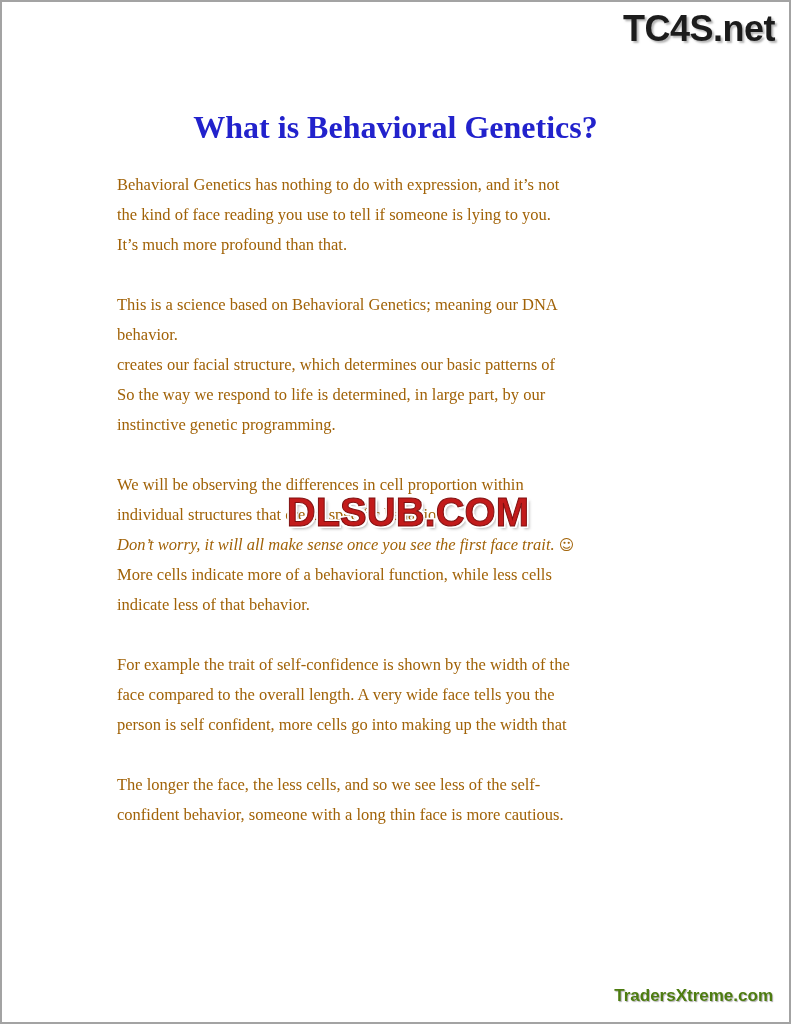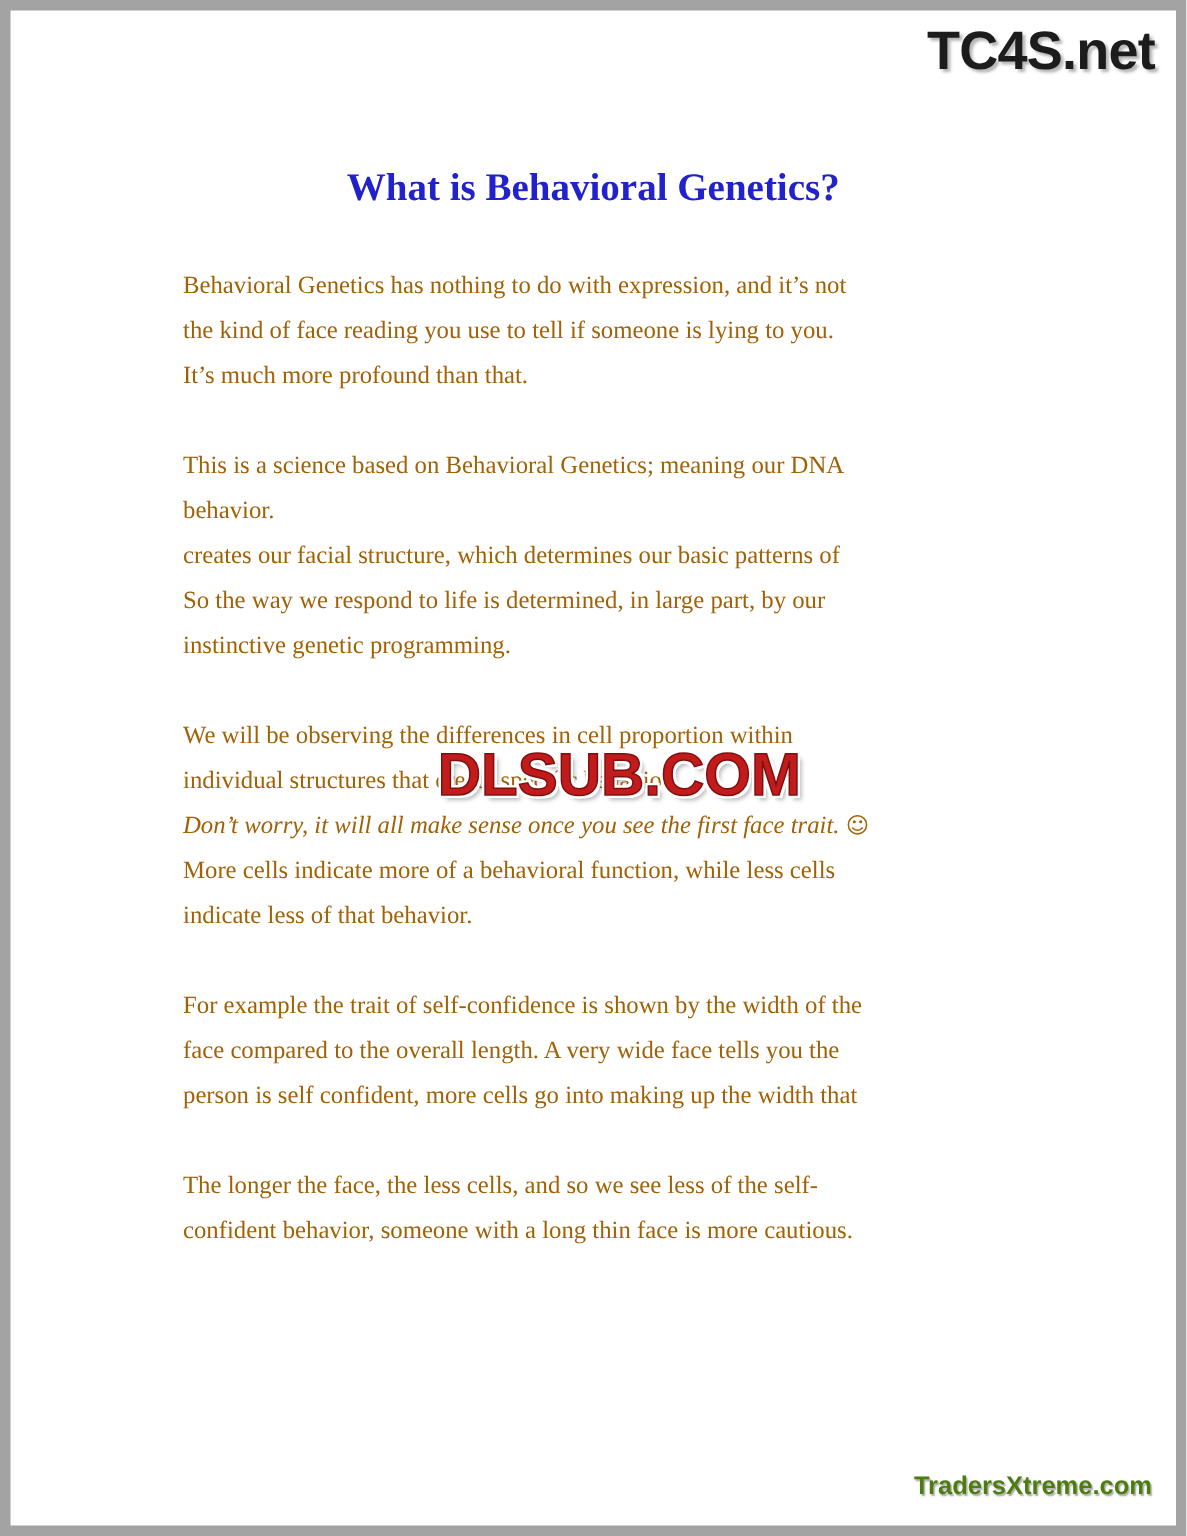--- a/index.html
+++ b/index.html
@@ -10,21 +10,21 @@
   body {
     font-family: "Liberation Serif", serif;
     color: #1a1a1a;
   }
   .page {
     position: relative;
     width: 791px;
     height: 1024px;
     overflow: hidden;
     background: #ffffff;
-    border: 7px solid #a3a3a3;
+    border: 2px solid #a3a3a3;
     box-sizing: border-box;
   }
   
   .brand-top {
     position: absolute;
     top: 6px;
     right: 14px;
     font-family: "Liberation Sans", sans-serif;
     font-weight: bold;
     font-size: 36px;
@@ -32,21 +32,21 @@
     letter-spacing: -0.5px;
     text-shadow: 2px 2px 2px rgba(120,120,120,0.55);
   }
   
   .doc-title {
     position: absolute;
     top: 86px;
     left: 0;
     width: 100%;
     text-align: center;
-    font-size: 26px;
+    font-size: 32px;
     color: #2222cc;
     font-family: "Liberation Serif", serif;
   }
   
   .body-block {
     position: absolute;
     left: 115px;
     top: 168px;
     width: 560px;
     font-size: 16.5px;

